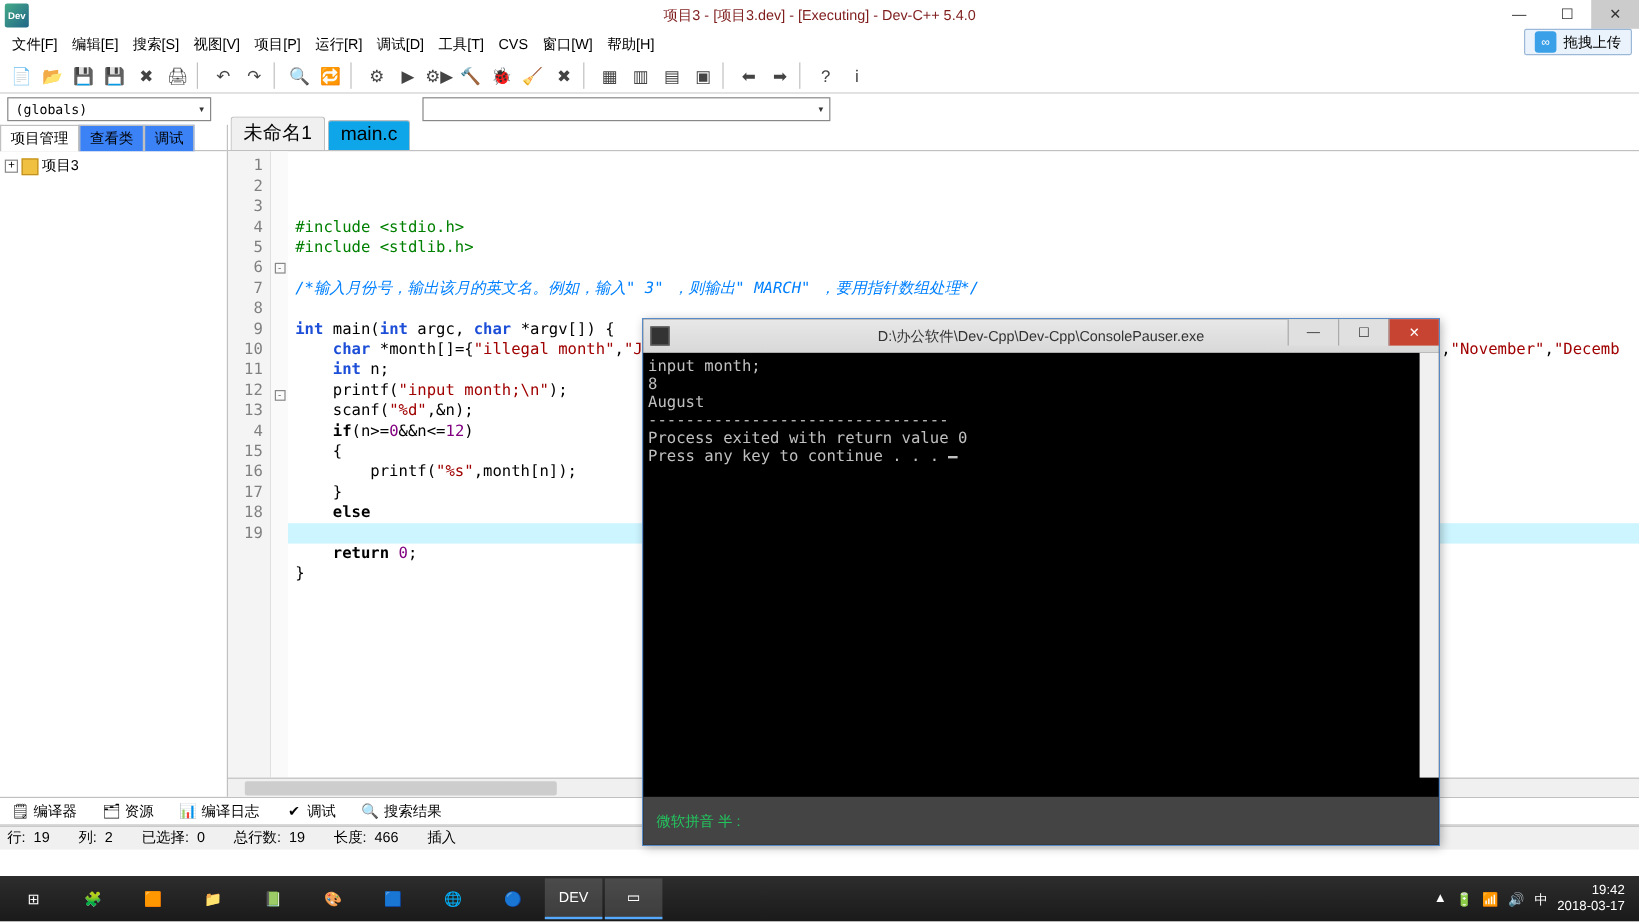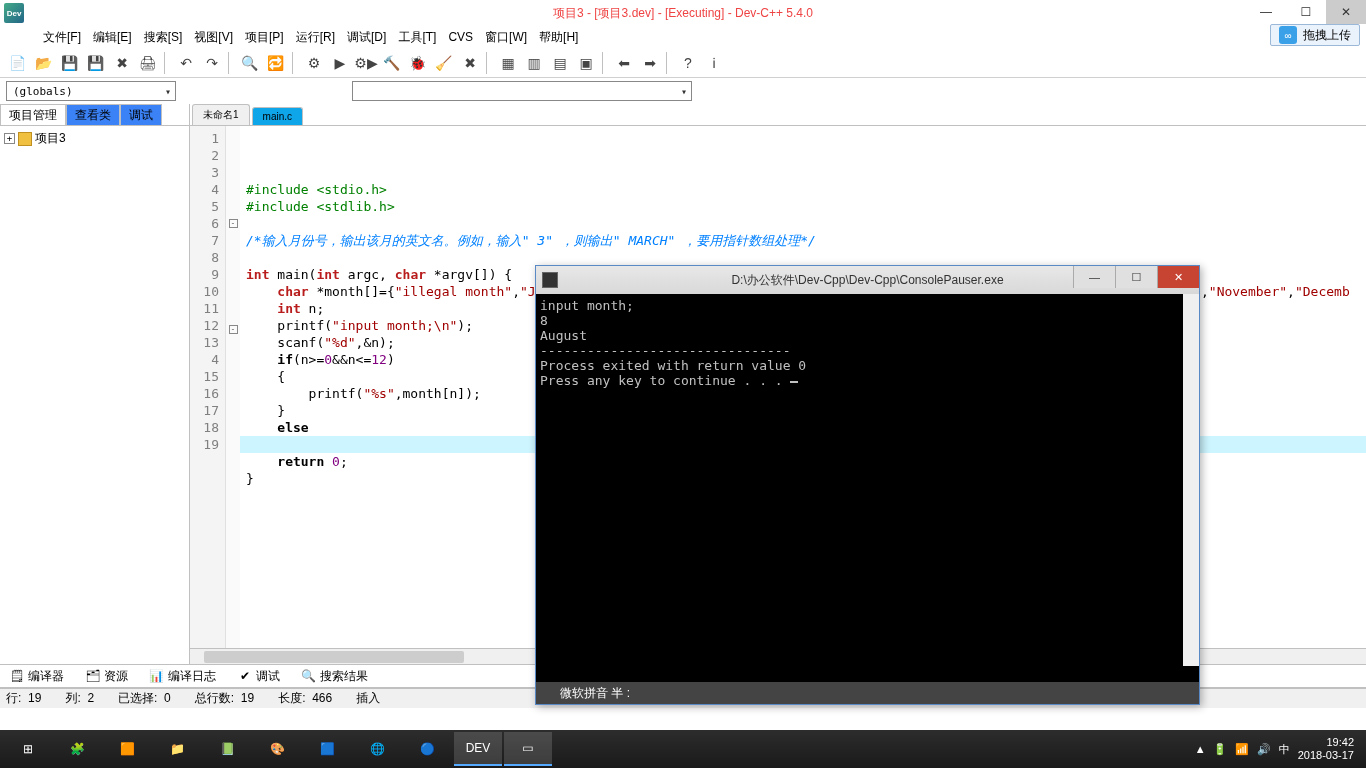--- a/index.html
+++ b/index.html
@@ -1,71 +1,71 @@
 <!DOCTYPE html>
 <html><head>
 <meta charset="utf-8">
 <style>
 * { margin: 0; padding: 0; box-sizing: border-box; }
 body { font-family: "Microsoft YaHei", Tahoma, sans-serif; font-size: 12px; background: #fff; overflow: hidden; width: 1366px; height: 768px; position: relative; }
 
 
 .titlebar { height: 26px; background: #fff; display: flex; align-items: center; position: relative; }
 .app-icon { width: 20px; height: 20px; margin-left: 4px; background: linear-gradient(135deg,#4a8,#268); border-radius: 2px; display: flex; align-items: center; justify-content: center; color: #fff; font-size: 8px; font-weight: bold; }
-.title-text { position: absolute; left: 50%; transform: translateX(-50%); color: #ef4444; text-align: center; }
+.title-text { position: absolute; left: 50%; transform: translateX(-50%); color: #7f1d1d; text-align: center; }
 .win-controls { position: absolute; right: 0; top: 0; display: flex; }
 .win-btn { width: 40px; height: 24px; display: flex; align-items: center; justify-content: center; color: #333; font-size: 12px; }
 .win-btn.close-btn { background: #ccc; }
 
 
-.menubar { height: 22px; display: flex; align-items: center; padding: 0 4px; background: #fff; position: relative; margin-left: 33px; }
+.menubar { height: 22px; display: flex; align-items: center; padding: 0 4px; background: #fff; position: relative; }
 .menu-item { padding: 2px 6px; color: #000; cursor: default; }
 .upload-btn { position: absolute; right: 6px; top: -2px; display: flex; align-items: center; background: #eaf2fb; border: 1px solid #9cb8d8; height: 22px; padding: 0 8px; border-radius: 2px; }
 .upload-icon { width: 18px; height: 18px; background: #3aa0e8; border-radius: 3px; margin-right: 6px; display:flex; align-items:center; justify-content:center; color:#fff; font-size:10px; }
 
 
 .toolbar-row { height: 30px; display: flex; align-items: center; padding: 2px 6px; border-bottom: 1px solid #d0d0d0; gap: 2px; }
 .tb-btn { width: 24px; height: 24px; border: 1px solid transparent; display: flex; align-items: center; justify-content: center; font-size: 14px; color: #444; }
 .tb-sep { width: 6px; height: 22px; border-left: 1px solid #c0c0c0; margin: 0 2px; }
 
 
 .globals-row { height: 26px; display: flex; align-items: center; padding: 2px 6px; gap: 6px; }
 .combo { height: 20px; border: 1px solid #888; background: #fff; display: flex; align-items: center; padding: 0 18px 0 6px; font-family: monospace; font-size: 11px; position: relative; }
 .combo::after { content: "▾"; position: absolute; right: 4px; font-size: 10px; color: #333; }
 .combo.scope { width: 170px; }
 .combo.members { width: 340px; margin-left: 170px; }
 
 
 .main-split { display: flex; height: 560px; }
 .sidebar { width: 190px; border-right: 1px solid #c0c0c0; display: flex; flex-direction: column; }
-.side-tabs { display: flex; height: 22px; border-bottom: 1px solid #c0c0c0; }
+.side-tabs { display: flex; height: 22px; border-bottom: 1px solid #c0c0c0; align-items: center; }
 .side-tab { padding: 2px 8px; border: 1px solid #c0c0c0; border-bottom: none; background: #3b82f6; font-size: 12px; }
 .side-tab.active { background: #fff; }
 .tree { padding: 4px; }
 .tree-item { display: flex; align-items: center; gap: 3px; }
 .tree-plus { font-family: monospace; width: 11px; height: 11px; border: 1px solid #888; display: flex; align-items: center; justify-content: center; font-size: 9px; line-height: 1; }
 .tree-icon { width: 14px; height: 14px; background: #f0c040; border: 1px solid #c09020; display:inline-block; }
 
 
 .editor-wrap { flex: 1; display: flex; flex-direction: column; min-width: 0; }
 .file-tabs { height: 22px; display: flex; align-items: flex-end; border-bottom: 1px solid #c0c0c0; padding-left: 2px; gap: 2px; }
-.file-tab { padding: 3px 10px; border: 1px solid #c0c0c0; border-bottom: none; background: #f0f0f0; font-size: 10px; border-radius: 3px 3px 0 0; }
+.file-tab { padding: 3px 10px; border: 1px solid #c0c0c0; border-bottom: none; background: #f0f0f0; font-size: 16px; border-radius: 3px 3px 0 0; }
 .file-tab.active { background: #0ea5e9; }
 .editor { flex: 1; display: flex; font-family: Consolas, monospace; font-size: 13px; line-height: 17px; overflow: hidden; position: relative; }
 .gutter { background: #f4f4f4; border-right: 1px solid #e0e0e0; padding: 4px 6px 4px 4px; text-align: right; color: #808080; width: 36px; }
 .fold-col { width: 14px; background: #fafafa; padding-top: 4px; text-align: center; color: #666; font-size: 11px; }
 .fold-box { width:9px; height:9px; border:1px solid #888; margin:4px auto 0; font-size:8px; line-height:7px; }
 .code { padding: 4px 6px; white-space: pre; flex: 1; position: relative; }
 .hl-line { position: absolute; left: 0; right: 0; height: 17px; background: #ccf5ff; top: calc(4px + 17px * 18); }
 .kw { color: #000; font-weight: bold; }
 .pp { color: #008000; }
 .str { color: #a00000; }
 .cmt { color: #0080ff; font-style: italic; }
 .num { color: #800080; }
-.type { color: #b91c1c; font-weight: bold; }
+.type { color: #1d4ed8; font-weight: bold; }
 .editor-hscroll { height: 16px; background: #f0f0f0; border-top: 1px solid #c0c0c0; position: relative; }
 .editor-hscroll .thumb { position: absolute; left: 14px; width: 260px; height: 12px; top: 2px; background: #cdcdcd; border-radius: 2px; }
 
 
 .output-tabs { height: 24px; display: flex; align-items: center; border-top: 1px solid #c0c0c0; border-bottom: 1px solid #c0c0c0; padding: 0 4px; gap: 10px; }
 .out-tab { display: flex; align-items: center; gap: 4px; padding: 2px 6px; }
 .out-ico { width: 14px; height: 14px; display: inline-flex; align-items:center; justify-content:center; }
 
 
 .statusbar { height: 20px; background: #f0f0f0; border-top: 1px solid #c0c0c0; display: flex; align-items: center; padding: 0 6px; gap: 24px; font-size: 12px; }
@@ -80,21 +80,21 @@
 
 .console-win { position: absolute; left: 535px; top: 265px; width: 665px; height: 440px; background: #000; border: 1px solid #5a8ac6; box-shadow: 2px 2px 8px rgba(0,0,0,.3); display: flex; flex-direction: column; }
 .console-title { height: 28px; background: linear-gradient(#e8e8e8,#d8d8d8); display: flex; align-items: center; position: relative; color: #333; }
 .console-title-icon { width: 16px; height: 16px; margin: 0 6px; background: #333; border: 1px solid #666; }
 .console-title-text { position: absolute; left: 50%; transform: translateX(-50%); font-size: 12px; white-space: nowrap; }
 .console-win-btns { position: absolute; right: 0; top: 0; display: flex; }
 .con-btn { width: 42px; height: 22px; display: flex; align-items: center; justify-content: center; background: #e0e0e0; border-left: 1px solid #aaa; font-size: 11px; }
 .con-btn.close { background: #c74433; color: #fff; }
 .console-body { flex: 1; font-family: "NSimSun", Consolas, monospace; font-size: 13px; color: #c0c0c0; padding: 4px; white-space: pre-wrap; position: relative; }
 .console-vscroll { position: absolute; right: 0; top: 0; bottom: 16px; width: 16px; background: #f0f0f0; }
-.console-status { height: 22px; background: #444; color: #ffffff; display: flex; align-items: center; padding: 0 24px; font-size: 12px; }
+.console-status { height: 40px; background: #444; color: #22c55e; display: flex; align-items: center; padding: 0 11px; font-size: 12px; }
 .cursor-blk { display: inline-block; width: 8px; height: 2px; background: #c0c0c0; vertical-align: baseline; margin-bottom: 2px; }
 </style>
 </head>
 <body>
 
 <div class="titlebar">
   <div class="app-icon">Dev</div>
   <div class="title-text">项目3 - [项目3.dev] - [Executing] - Dev-C++ 5.4.0</div>
   <div class="win-controls">
     <div class="win-btn">—</div>

